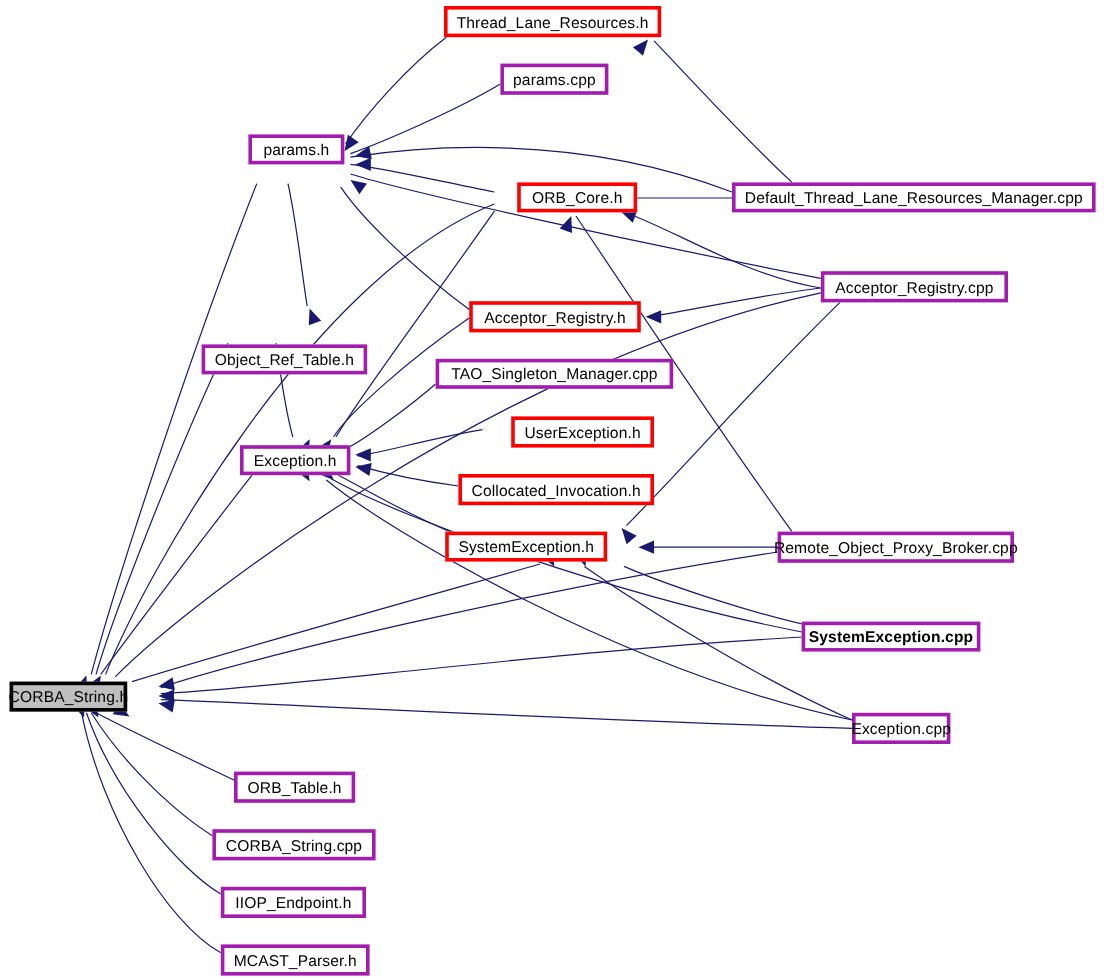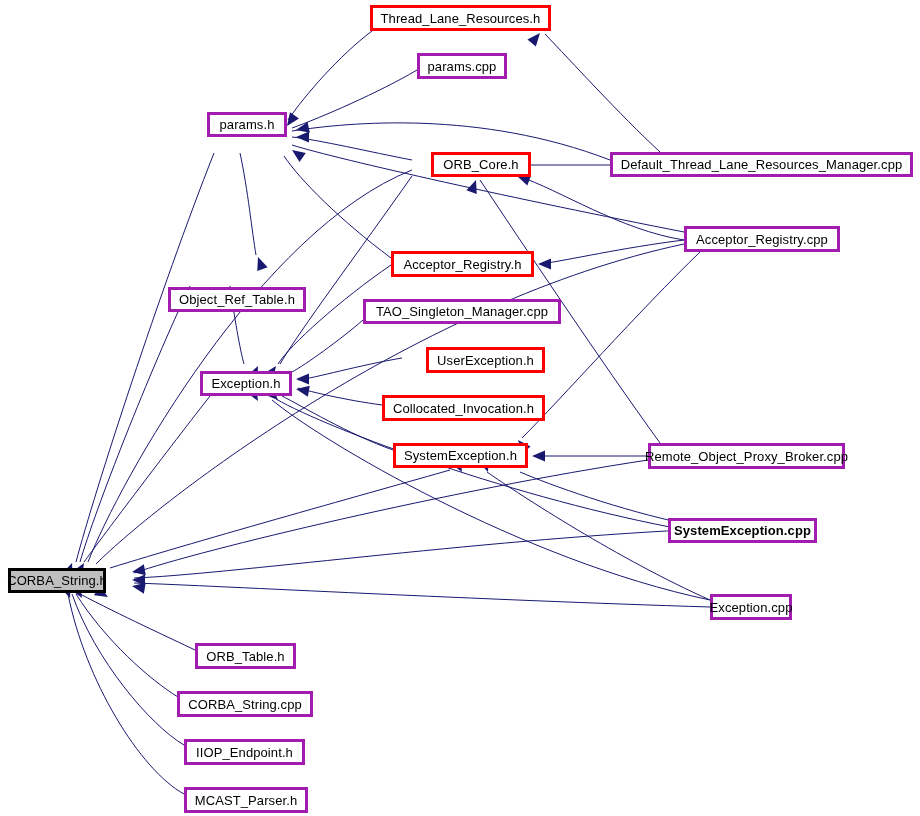--- a/index.html
+++ b/index.html
@@ -160,21 +160,21 @@
       </div>
       <div class="node red" style="left: 402px; top: 347px; width: 119px; height: 26px; margin-left: 24px;">
         <span class="node-label">UserException.h</span>
       </div>
       <div class="node" style="left: 200px; top: 371px; width: 92px; height: 25px;">
         <span class="node-label">Exception.h</span>
       </div>
       <div class="node red" style="left: 382px; top: 395px; width: 163px; height: 26px;">
         <span class="node-label">Collocated_Invocation.h</span>
       </div>
-      <div class="node red" style="left: 393px; top: 443px; width: 135px; height: 25px;">
+      <div class="node red" style="left: 371px; top: 443px; width: 135px; height: 25px;">
         <span class="node-label">SystemException.h</span>
       </div>
       <div class="node" style="left: 648px; top: 443px; width: 197px; height: 26px;">
         <span class="node-label">Remote_Object_Proxy_Broker.cpp</span>
       </div>
       <div class="node" style="left: 668px; top: 518px; width: 149px; height: 25px; font-weight: bold;">
         <span class="node-label">SystemException.cpp</span>
       </div>
       <div class="node current" style="left: 8px; top: 568px; width: 98px; height: 25px;">
         <span class="node-label">CORBA_String.h</span>

